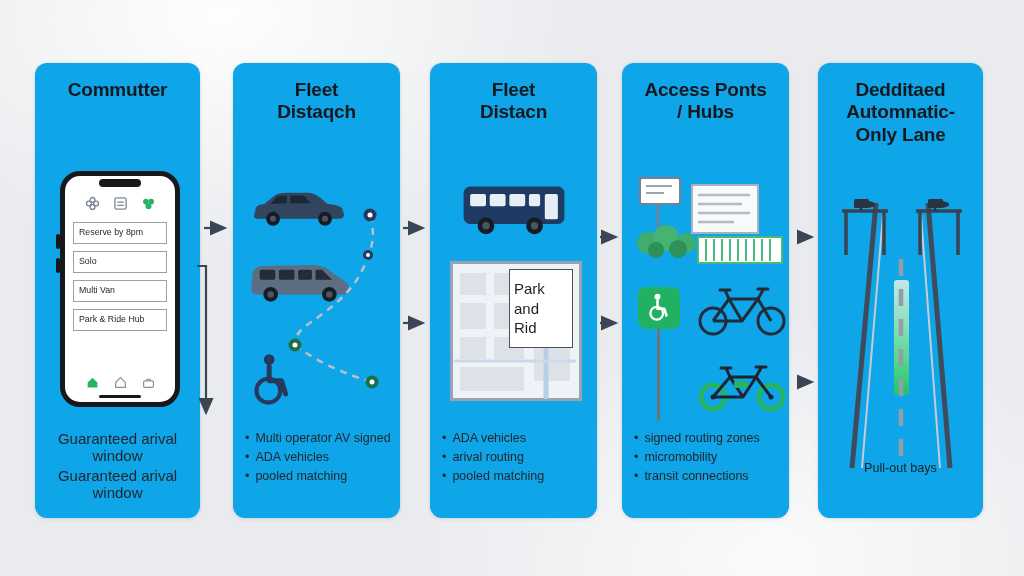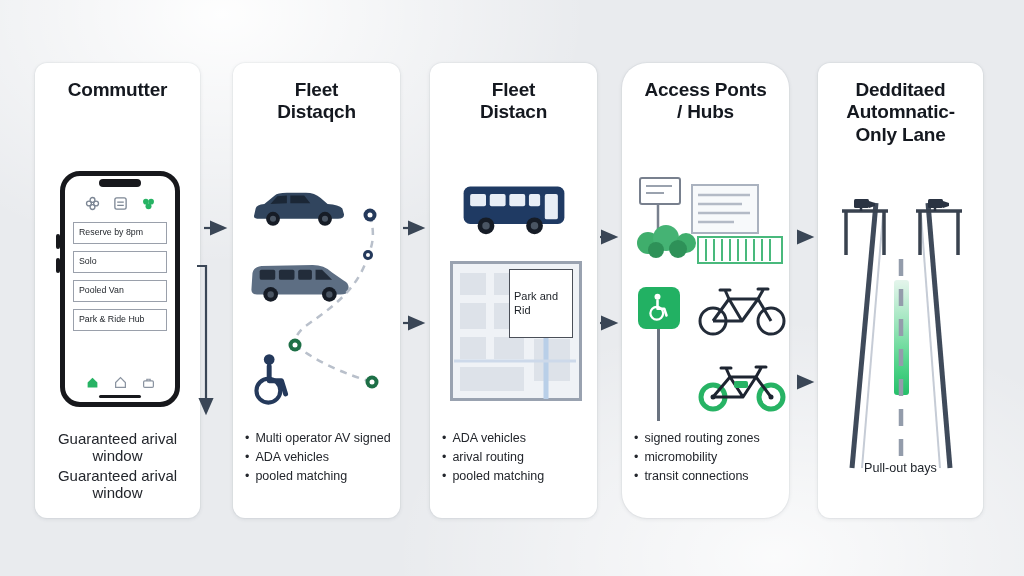--- a/index.html
+++ b/index.html
@@ -8,26 +8,26 @@
     font-family:"Liberation Sans", sans-serif;
     background:#e9ebee;
     position:relative;overflow:hidden;
   }
   .bg-curve{position:absolute;pointer-events:none;}
   .bg-curve.one{left:-120px;top:-220px;width:760px;height:520px;
     background:radial-gradient(ellipse at 45% 45%, rgba(255,255,255,.95) 0%, rgba(255,255,255,0) 62%);}
   .bg-curve.two{right:-200px;bottom:-260px;width:900px;height:560px;
     background:radial-gradient(ellipse at 50% 50%, rgba(255,255,255,.8) 0%, rgba(255,255,255,0) 60%);}
 
-  .card{position:absolute;top:63px;height:455px;background:#ffffff;border-radius:12px;
+  .card{position:absolute;top:63px;height:455px;background:#0ea5e9;border-radius:12px;
     box-shadow:0 1px 4px rgba(40,50,70,.10), 0 0 0 1px rgba(40,50,70,.03);}
   .c1{left:35px;width:165px;}
   .c2{left:233px;width:167px;}
   .c3{left:430px;width:167px;}
-  .c4{left:622px;width:167px;border-radius:25px;}
+  .c4{left:622px;width:167px;}
   .c5{left:818px;width:165px;}
 
   .title{position:absolute;top:16px;left:0;right:0;margin:0;text-align:center;
     font-size:19px;font-weight:bold;color:#14181f;line-height:1.18;letter-spacing:-.2px;}
   .title span{display:block;}
 
   .arrows{position:absolute;left:0;top:0;width:1024px;height:576px;pointer-events:none;}
   .fl{stroke:#3a4656;stroke-width:2.2;fill:none;}
 
   
@@ -59,21 +59,21 @@
 
   
   .sedan{position:absolute;left:14px;top:122px;width:104px;}
   .minivan{position:absolute;left:12px;top:192px;width:110px;}
   .route{position:absolute;left:30px;top:140px;width:120px;height:200px;}
   .wheelchair{position:absolute;left:14px;top:286px;width:46px;height:62px;}
 
   .bus{position:absolute;left:28px;top:118px;width:112px;}
   .map{position:absolute;left:20px;top:198px;width:132px;height:140px;}
   .map-label{position:absolute;right:24px;top:206px;width:54px;background:#fff;
-    border:1.5px solid #4a4f58;padding:19px 4px;font-size:11px;line-height:1.3;color:#1c2026;}
+    border:1.5px solid #4a4f58;padding:9px 4px;font-size:15px;line-height:1.3;color:#1c2026;}
   .map-label span{display:block;}
 
   .hub-art{position:absolute;left:12px;top:112px;width:152px;height:94px;}
   .acc-sign{position:absolute;left:16px;top:224px;width:42px;height:42px;background:#22b163;
     border-radius:8px;display:flex;align-items:center;justify-content:center;}
   .acc-sign svg{width:30px;height:32px;}
   .sign-pole{position:absolute;left:35px;top:266px;width:3px;height:92px;background:#6a7380;}
   .bicycle{position:absolute;left:74px;top:214px;width:92px;height:62px;}
   .ebike{position:absolute;left:74px;top:290px;width:92px;height:62px;}
 
@@ -112,21 +112,21 @@
         <svg viewBox="0 0 16 16">
           <circle cx="5.2" cy="6" r="3" fill="#27b364"></circle>
           <circle cx="10.8" cy="6" r="3" fill="#27b364"></circle>
           <circle cx="8" cy="11" r="3.2" fill="#27b364"></circle>
         </svg>
       </div>
 
       <div class="phone-list">
         <div class="phone-item"><span>Reserve by 8pm</span></div>
         <div class="phone-item"><span>Solo</span></div>
-        <div class="phone-item"><span>Pooled Van</span></div>
+        <div class="phone-item"><span>Multi Van</span></div>
         <div class="phone-item"><span>Park &amp; Ride Hub</span></div>
       </div>
 
       <div class="phone-nav">
         <svg viewBox="0 0 16 16">
           <path d="M2 8 L8 2 L14 8 V14 H2 Z" fill="#27b364"></path>
         </svg>
         <svg viewBox="0 0 16 16">
           <path d="M2 8 L8 2 L14 8 V14 H2 Z" fill="none" stroke="#8a93a0" stroke-width="1.5"></path>
         </svg>

